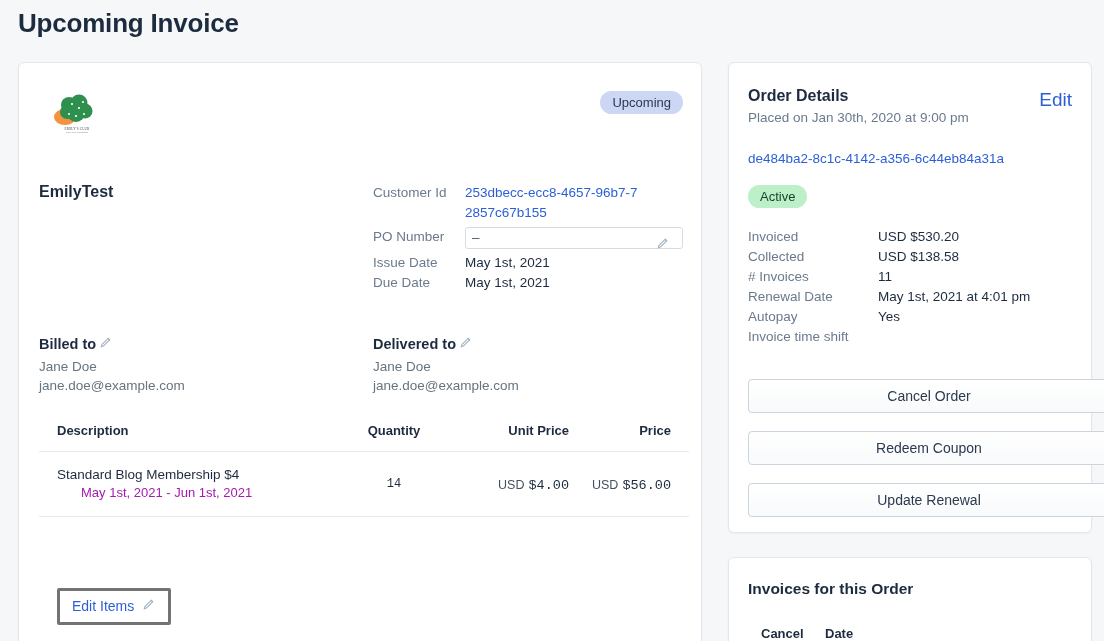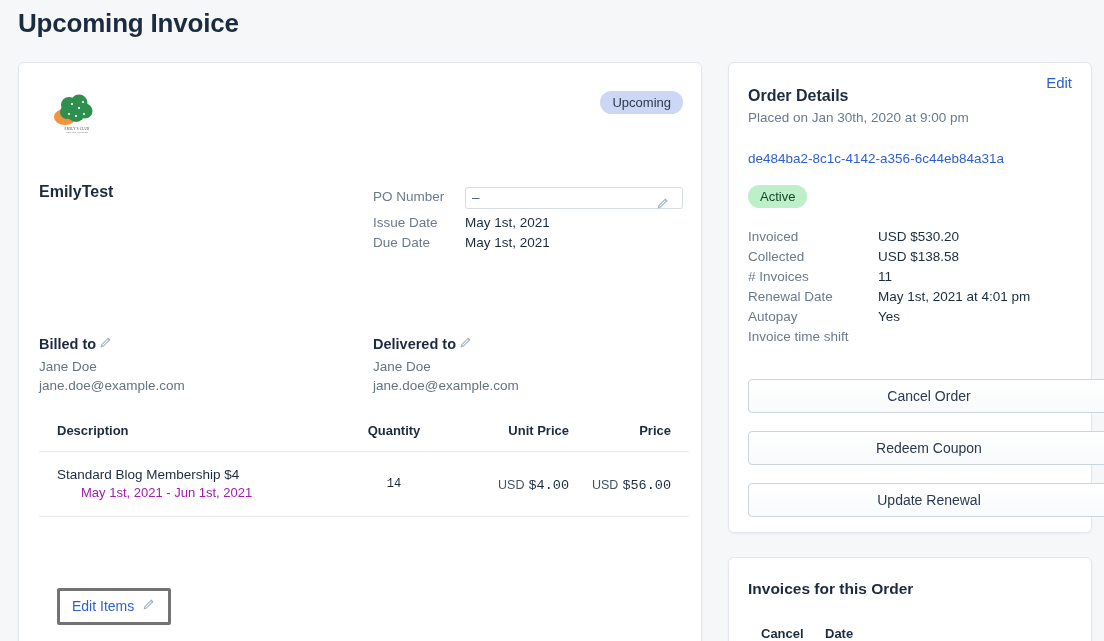--- a/index.html
+++ b/index.html
@@ -100,21 +100,21 @@
   .totals { position: absolute; left: 360px; top: 574px; width: 320px; }
   .tot-row {
     display: flex; justify-content: space-between; align-items: center;
     font-size: 13.5px; padding: 7px 2px 8px 18px;
     border-bottom: 1px solid #e6eaee;
   }
 
   
   #order-card { left: 728px; top: 62px; width: 364px; height: 471px; }
   .od-head { position:absolute; left: 19px; top: 24px; font-size: 16px; font-weight: bold; color:#1d2b3f; }
-  .od-edit { position:absolute; right: 19px; top: 11px; font-size: 15px; color:#2c5fd6; }
+  .od-edit { position:absolute; right: 19px; top: 26px; font-size: 19px; color:#2c5fd6; }
   .od-sub  { position:absolute; left: 19px; top: 47px; font-size: 13.5px; color:#6b7a8d; }
   .od-id   { position:absolute; left: 19px; top: 88px; font-size: 13.5px; color:#2c5fd6; }
   .od-status {
     position:absolute; left: 19px; top: 122px;
     background: #bdf0c8; color:#14462b; font-size: 13px;
     padding: 4px 12px; border-radius: 12px;
   }
   .od-table { position:absolute; left: 19px; top: 164px; width: 326px; }
   .od-row { display:flex; font-size: 13.5px; line-height: 20px; min-height: 20px; }
   .od-k { width: 130px; color:#6b7a8d; flex:none; }
@@ -166,20 +166,24 @@
         <circle cx="17" cy="21" r="1" fill="#fff"></circle>
         <circle cx="32" cy="21" r="1" fill="#fff"></circle>
       </svg>
       <div class="logo-cap">EMILY'S CLUB</div>
       <div class="logo-cap2">ORGANIC PRODUCE</div>
     </div>
 
     <div class="cust-name">EmilyTest</div>
 
     <div class="meta">
+      <div class="meta-row">
+        <div class="meta-label">Customer Id</div>
+        <div class="meta-val link" style="width:175px">253dbecc-ecc8-4657-96b7-72857c67b155</div>
+      </div>
       <div class="meta-row" style="margin-top:4px;">
         <div class="meta-label">PO Number</div>
         <div class="po-input">
           <span>–</span>
           <span class="pencil">
             <svg class="pencil" viewBox="0 0 24 24" fill="none" stroke="#9fb0c0" stroke-width="1.8">
               <path d="M4 20l3.5-1 11-11-2.5-2.5-11 11z"></path>
                 <path d="M15 5.5L18.5 9"></path>
             </svg>
           </span>

